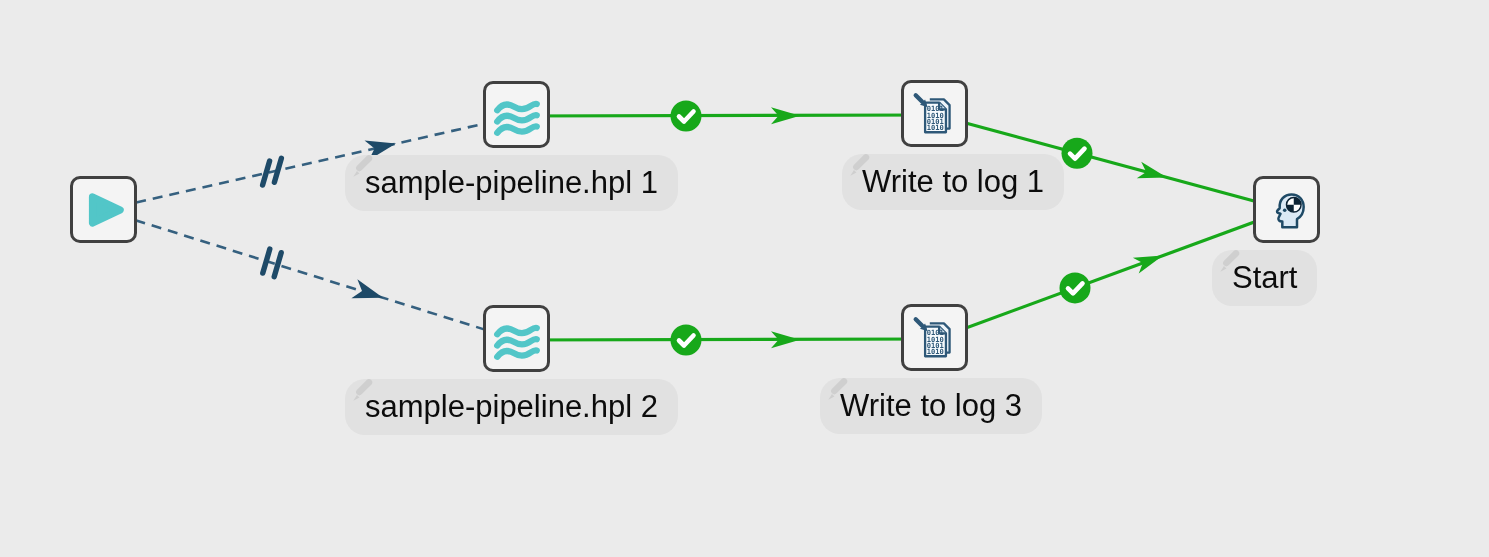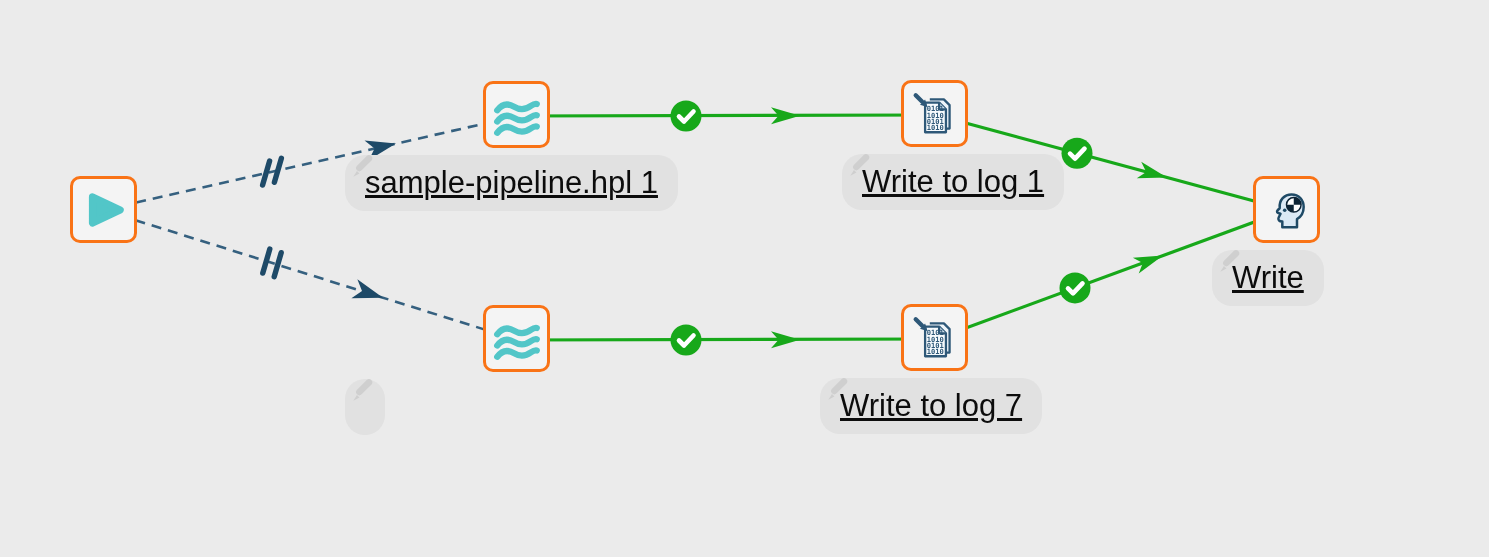--- a/index.html
+++ b/index.html
@@ -6,28 +6,28 @@
   body{
     width:1489px;height:557px;
     background:#ebebeb;
     font-family:"Liberation Sans", sans-serif;
     overflow:hidden;position:relative;
   }
   .canvas{position:absolute;inset:0;width:1489px;height:557px;}
   .hops-layer{position:absolute;left:0;top:0;}
   .node{
     position:absolute;width:67px;height:67px;box-sizing:border-box;
-    background:#f4f4f4;border:3px solid #f97316;border-radius:10px;
+    background:#f4f4f4;border:3px solid #404040;border-radius:10px;
     display:flex;align-items:center;justify-content:center;
   }
   .label{
     position:absolute;height:56px;box-sizing:border-box;
     background:#e1e1e1;border-radius:20px;
     display:inline-flex;align-items:center;justify-content:center;
-    padding:0 20px;font-size:31px;color:#0c0c0c;white-space:nowrap;text-decoration:underline;
+    padding:0 20px;font-size:31px;color:#0c0c0c;white-space:nowrap;
   }
   .label .txt{position:relative;z-index:1;}
   .pencil{position:absolute;left:3px;top:-2px;z-index:0;}
   .dash-line{stroke:#35607f;stroke-width:2.6;stroke-dasharray:10 7;fill:none;}
   .green-line{stroke:#17a81a;stroke-width:3.2;fill:none;}
   .navy-arrow{fill:#1e4a68;}
   .green-arrow{fill:#17a81a;}
   .slash{stroke:#1e4a68;stroke-width:5.4;stroke-linecap:round;}
   .check-circle{fill:#17a81a;}
   .check-mark{stroke:#ffffff;stroke-width:4.6;fill:none;stroke-linecap:round;stroke-linejoin:round;}
@@ -178,31 +178,32 @@
       <path d="M8.3 16.8 L5 22 L10.6 19 Z" fill="#cfcfcf"></path>
     </svg>
     <span class="txt">Write to log 1</span>
   </div>
 
   <div class="label" style="left:345px;top:379px">
     <svg class="pencil" width="28" height="28" viewBox="0 0 26 26">
       <line x1="19.5" y1="5" x2="10.5" y2="14" stroke="#cfcfcf" stroke-width="6" stroke-linecap="round"></line>
       <path d="M8.3 16.8 L5 22 L10.6 19 Z" fill="#cfcfcf"></path>
     </svg>
+    <span class="txt">sample-pipeline.hpl 2</span>
   </div>
 
   <div class="label" style="left:820px;top:378px">
     <svg class="pencil" width="28" height="28" viewBox="0 0 26 26">
       <line x1="19.5" y1="5" x2="10.5" y2="14" stroke="#cfcfcf" stroke-width="6" stroke-linecap="round"></line>
       <path d="M8.3 16.8 L5 22 L10.6 19 Z" fill="#cfcfcf"></path>
     </svg>
-    <span class="txt">Write to log 7</span>
+    <span class="txt">Write to log 3</span>
   </div>
 
   <div class="label" style="left:1212px;top:250px">
     <svg class="pencil" width="28" height="28" viewBox="0 0 26 26">
       <line x1="19.5" y1="5" x2="10.5" y2="14" stroke="#cfcfcf" stroke-width="6" stroke-linecap="round"></line>
       <path d="M8.3 16.8 L5 22 L10.6 19 Z" fill="#cfcfcf"></path>
     </svg>
-    <span class="txt">Write</span>
+    <span class="txt">Start</span>
   </div>
 
 </div>
 
 </body></html>

